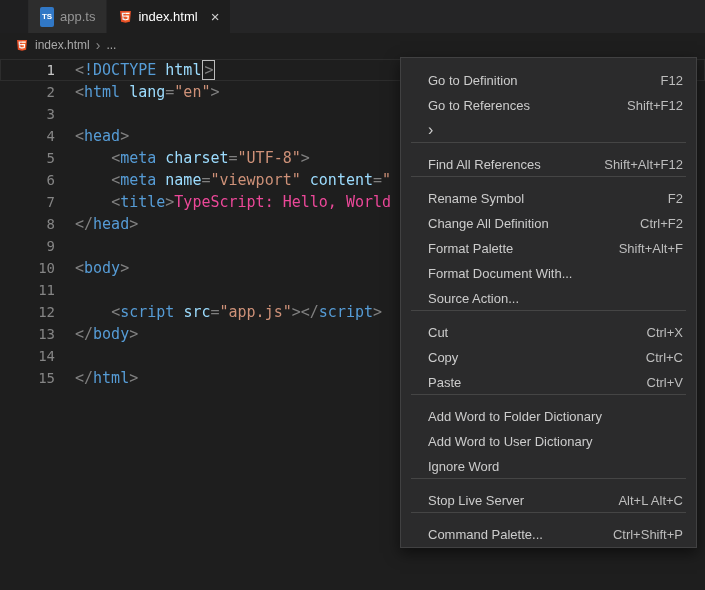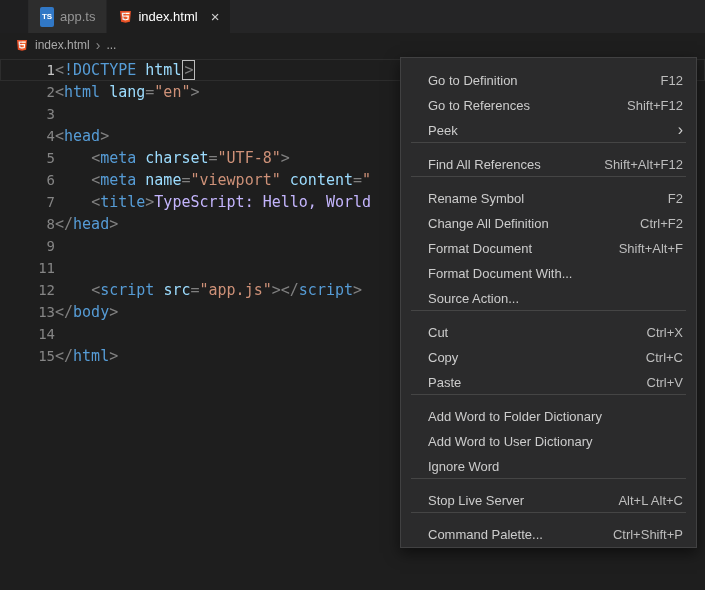--- a/index.html
+++ b/index.html
@@ -19,26 +19,26 @@
   
   .breadcrumb{display:flex;align-items:center;gap:6px;height:24px;padding-left:15px;color:#a9a9a9;font-size:12px;background:#1e1e1e}
   .bc-sep{font-size:14px;color:#8a8a8a}
 
   
   .editor{padding-top:2px}
   .code-line{display:flex;height:22px;line-height:22px;font-family:"DejaVu Sans Mono","Liberation Mono",monospace;font-size:15px;white-space:pre}
   .code-line.active-line{outline:1px solid #2d2d2d;outline-offset:-1px}
   .ln{width:55px;text-align:right;color:#858585;flex:none;font-size:14px}
   .active-line .ln{color:#c6c6c6}
-  .code{}
+  .code{margin-left:20px}
   .tk-punct{color:#808080}
   .tk-tag{color:#569cd6}
   .tk-attr{color:#9cdcfe}
   .tk-str{color:#ce9178}
-  .tk-text{color:#c4b5fd}
+  .tk-text{color:#ec4899}
   .tk-plain{color:#d4d4d4}
   .tk-link{color:#ce9178;}
   .tk-box{border:1px solid #bcbcbc;margin-left:1px;padding:0 1px}
 
   
   .context-menu{position:absolute;left:400px;top:57px;width:297px;background:#2b2b2c;border:1px solid #414142;box-shadow:0 5px 14px rgba(0,0,0,.55);padding:5px 0;font-size:13px;color:#cccccc;z-index:10}
   .menu-item{display:flex;align-items:flex-end;height:25px;padding:0 13px 0 27px;cursor:pointer}
   .menu-item .mi-label{flex:1;white-space:nowrap}
   .mi-shortcut{color:#bdbdbd;margin-left:24px;white-space:nowrap}
   .menu-item.highlight{background:#0e639c;color:#ffffff}
@@ -90,57 +90,57 @@
     <div>
         <div class="code-line active-line"><div class="ln">1</div><div class="code"><span class="tk-punct">&lt;</span><span class="tk-tag">!DOCTYPE</span><span class="tk-plain"> </span><span class="tk-attr">html</span><span class="tk-punct tk-box">&gt;</span></div></div>
         <div class="code-line"><div class="ln">2</div><div class="code"><span class="tk-punct">&lt;</span><span class="tk-tag">html</span><span class="tk-plain"> </span><span class="tk-attr">lang</span><span class="tk-punct">=</span><span class="tk-str">"en"</span><span class="tk-punct">&gt;</span></div></div>
         <div class="code-line"><div class="ln">3</div><div class="code"></div></div>
         <div class="code-line"><div class="ln">4</div><div class="code"><span class="tk-punct">&lt;</span><span class="tk-tag">head</span><span class="tk-punct">&gt;</span></div></div>
         <div class="code-line"><div class="ln">5</div><div class="code"><span class="tk-plain">    </span><span class="tk-punct">&lt;</span><span class="tk-tag">meta</span><span class="tk-plain"> </span><span class="tk-attr">charset</span><span class="tk-punct">=</span><span class="tk-str">"UTF-8"</span><span class="tk-punct">&gt;</span></div></div>
         <div class="code-line"><div class="ln">6</div><div class="code"><span class="tk-plain">    </span><span class="tk-punct">&lt;</span><span class="tk-tag">meta</span><span class="tk-plain"> </span><span class="tk-attr">name</span><span class="tk-punct">=</span><span class="tk-str">"viewport"</span><span class="tk-plain"> </span><span class="tk-attr">content</span><span class="tk-punct">=</span><span class="tk-str">"</span></div></div>
         <div class="code-line"><div class="ln">7</div><div class="code"><span class="tk-plain">    </span><span class="tk-punct">&lt;</span><span class="tk-tag">title</span><span class="tk-punct">&gt;</span><span class="tk-text">TypeScript: Hello, World</span></div></div>
         <div class="code-line"><div class="ln">8</div><div class="code"><span class="tk-punct">&lt;/</span><span class="tk-tag">head</span><span class="tk-punct">&gt;</span></div></div>
         <div class="code-line"><div class="ln">9</div><div class="code"></div></div>
+        <div class="code-line"><div class="ln">10</div><div class="code"><span class="tk-punct">&lt;</span><span class="tk-tag">body</span><span class="tk-punct">&gt;</span></div></div>
         <div class="code-line"><div class="ln">11</div><div class="code"></div></div>
         <div class="code-line"><div class="ln">12</div><div class="code"><span class="tk-plain">    </span><span class="tk-punct">&lt;</span><span class="tk-tag">script</span><span class="tk-plain"> </span><span class="tk-attr">src</span><span class="tk-punct">=</span><span class="tk-str">"</span><span class="tk-link">app.js</span><span class="tk-str">"</span><span class="tk-punct">&gt;</span><span class="tk-punct">&lt;/</span><span class="tk-tag">script</span><span class="tk-punct">&gt;</span></div></div>
         <div class="code-line"><div class="ln">13</div><div class="code"><span class="tk-punct">&lt;/</span><span class="tk-tag">body</span><span class="tk-punct">&gt;</span></div></div>
         <div class="code-line"><div class="ln">14</div><div class="code"></div></div>
         <div class="code-line"><div class="ln">15</div><div class="code"><span class="tk-punct">&lt;/</span><span class="tk-tag">html</span><span class="tk-punct">&gt;</span></div></div>
       </div>
   </div>
 
   <div class="context-menu">
       <div class="menu-item">
         <span class="mi-label">Go to Definition</span>
         <span class="mi-shortcut">F12</span>
       </div>
       <div class="menu-item">
         <span class="mi-label">Go to References</span>
         <span class="mi-shortcut">Shift+F12</span>
       </div>
       <div class="menu-item">
-        <span class="mi-label">Peek</span>
         <span class="mi-chevron">›</span>
       </div>
       <div class="menu-sep"></div>
       <div class="menu-item">
         <span class="mi-label">Find All References</span>
         <span class="mi-shortcut">Shift+Alt+F12</span>
       </div>
       <div class="menu-sep"></div>
       <div class="menu-item">
         <span class="mi-label">Rename Symbol</span>
         <span class="mi-shortcut">F2</span>
       </div>
       <div class="menu-item">
         <span class="mi-label">Change All Definition</span>
         <span class="mi-shortcut">Ctrl+F2</span>
       </div>
       <div class="menu-item">
-        <span class="mi-label">Format Document</span>
+        <span class="mi-label">Format Palette</span>
         <span class="mi-shortcut">Shift+Alt+F</span>
       </div>
       <div class="menu-item">
         <span class="mi-label">Format Document With...</span>
       </div>
       <div class="menu-item">
         <span class="mi-label">Source Action...</span>
       </div>
       <div class="menu-sep"></div>
       <div class="menu-item">

